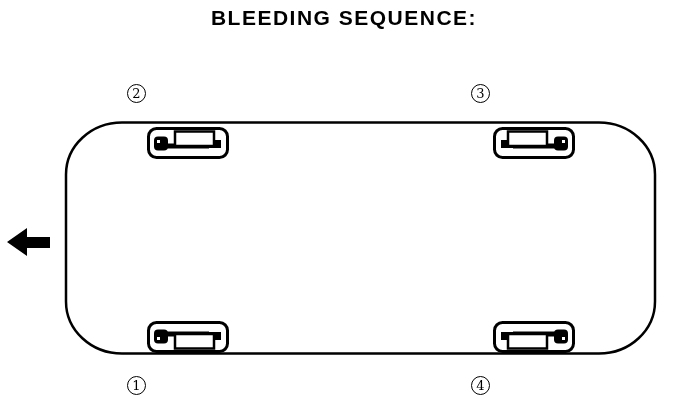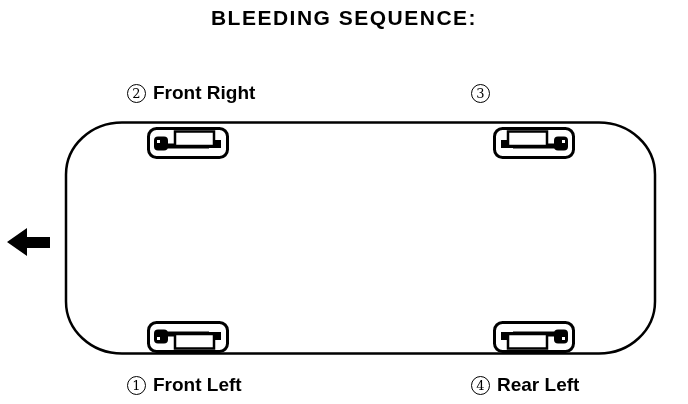--- a/index.html
+++ b/index.html
@@ -86,30 +86,27 @@
     <polygon points="7,242 27,228 27,237 50,237 50,248 27,248 27,256" fill="#000000"></polygon>
 
     <use href="#caliper-glyph" transform="translate(147,127)"></use>
     <use href="#caliper-glyph" transform="translate(575,127) scale(-1,1)"></use>
     <use href="#caliper-glyph" transform="translate(147,353) scale(1,-1)"></use>
     <use href="#caliper-glyph" transform="translate(575,353) scale(-1,-1)"></use>
   </svg>
 
   <div class="wheel-label pos-front-right">
     <span class="num">2</span>
-    <span>Front Right</span>
   </div>
 
   <div class="wheel-label pos-rear-right">
     <span class="num">3</span>
   </div>
 
   <div class="wheel-label pos-front-left">
     <span class="num">1</span>
-    <span>Front Left</span>
   </div>
 
   <div class="wheel-label pos-rear-left">
     <span class="num">4</span>
-    <span>Rear Left</span>
   </div>
 
 </div>
 
 </body></html>

